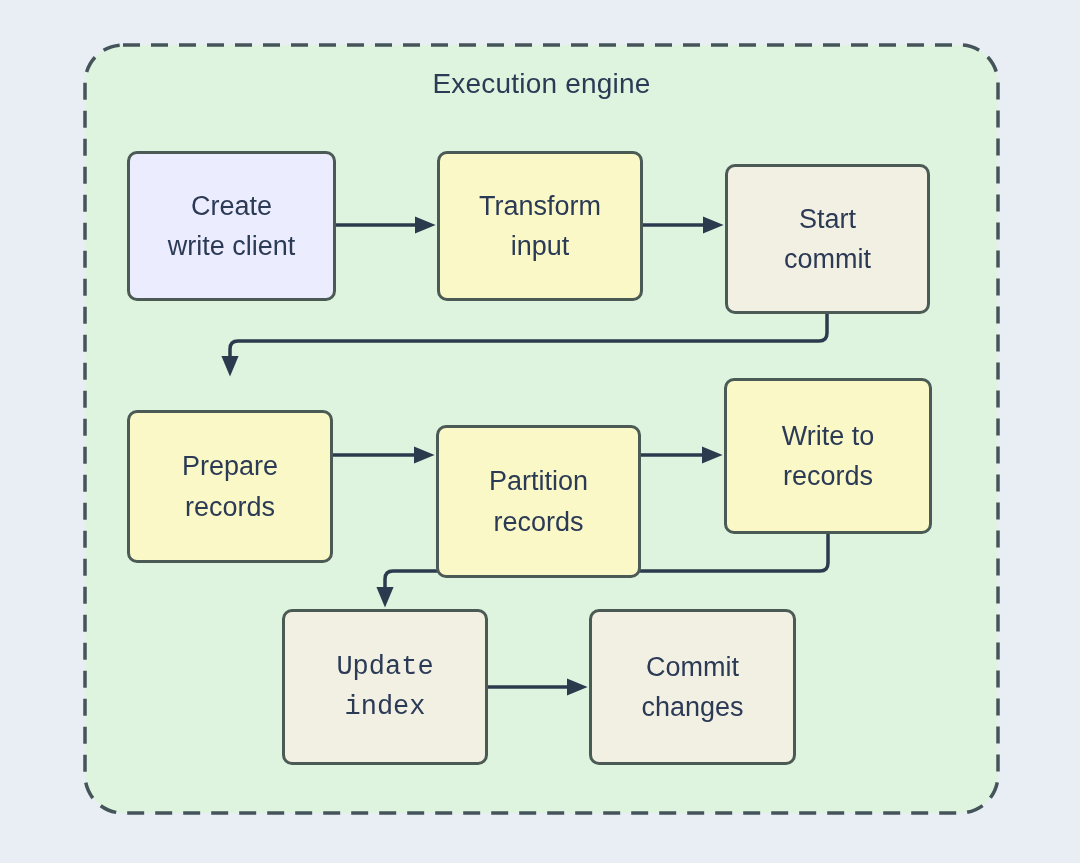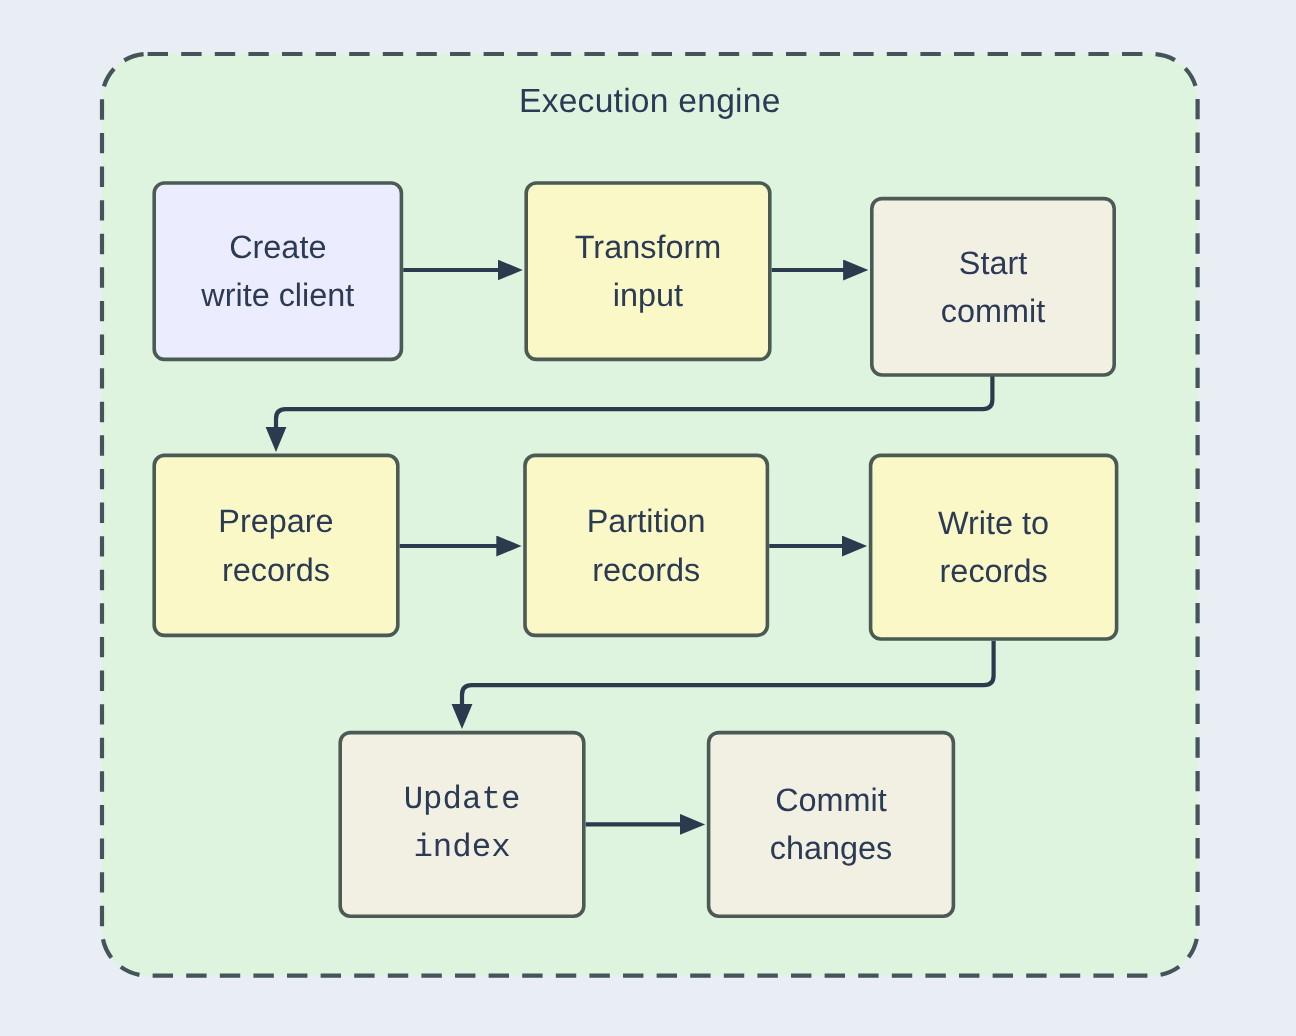--- a/index.html
+++ b/index.html
@@ -105,26 +105,26 @@
   <div class="node n1" style="background-color: rgb(250, 248, 198);">
     <span class="node-label">Transform
 input</span>
   </div>
 
   <div class="node n2" style="background-color: rgb(242, 239, 227);">
     <span class="node-label">Start
 commit</span>
   </div>
 
-  <div class="node n3" style="background-color: rgb(250, 248, 198);">
+  <div class="node n3" style="background-color: rgb(250, 248, 198); margin-top: 32px;">
     <span class="node-label">Prepare
 records</span>
   </div>
 
-  <div class="node n4" style="background-color: rgb(250, 248, 198);">
+  <div class="node n4" style="background-color: rgb(250, 248, 198); margin-top: 47px;">
     <span class="node-label">Partition
 records</span>
   </div>
 
   <div class="node n5" style="background-color: rgb(250, 248, 198);">
     <span class="node-label">Write to
 records</span>
   </div>
 
   <div class="node n6" style="background-color: rgb(242, 239, 227);">

